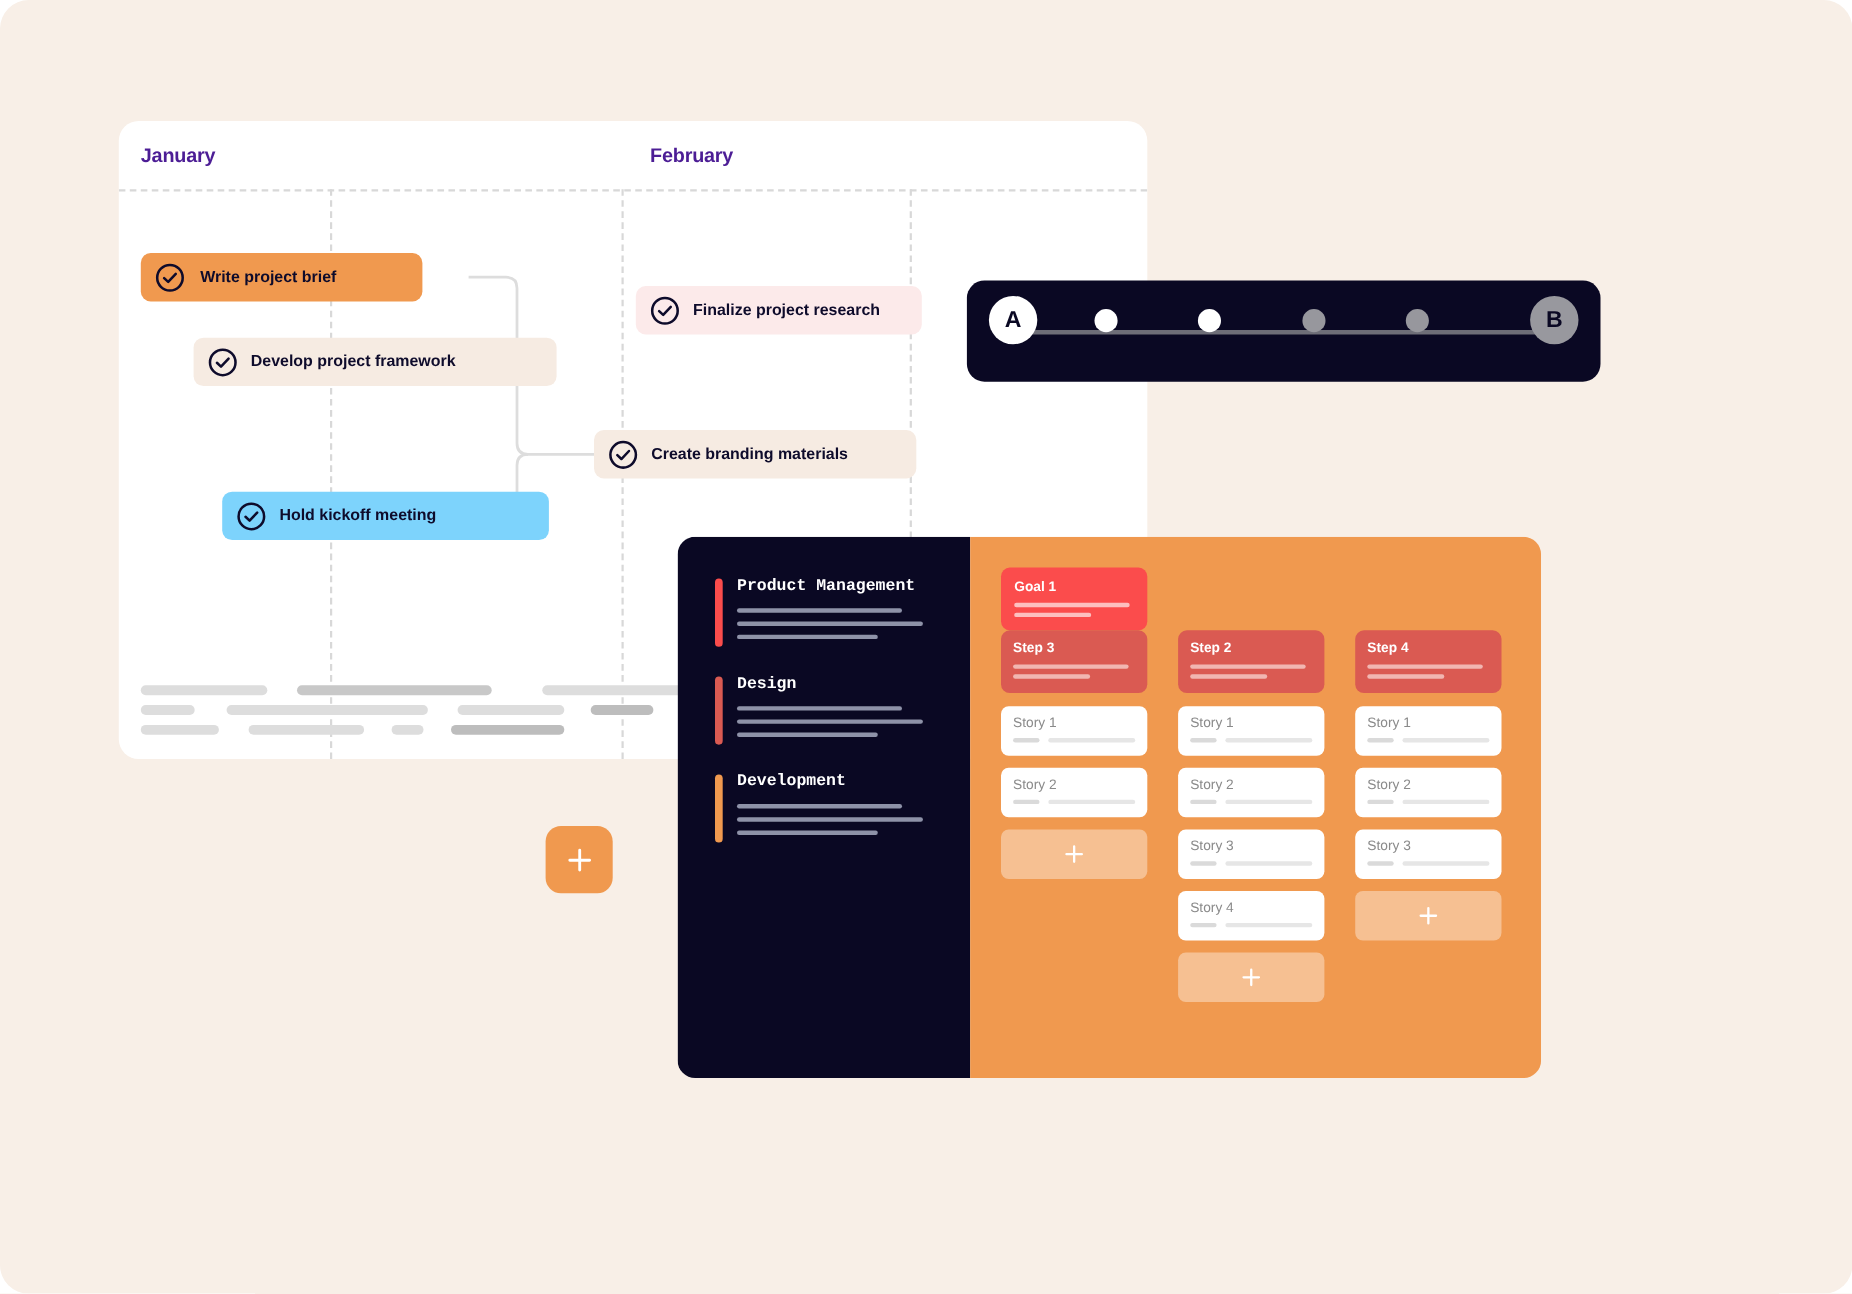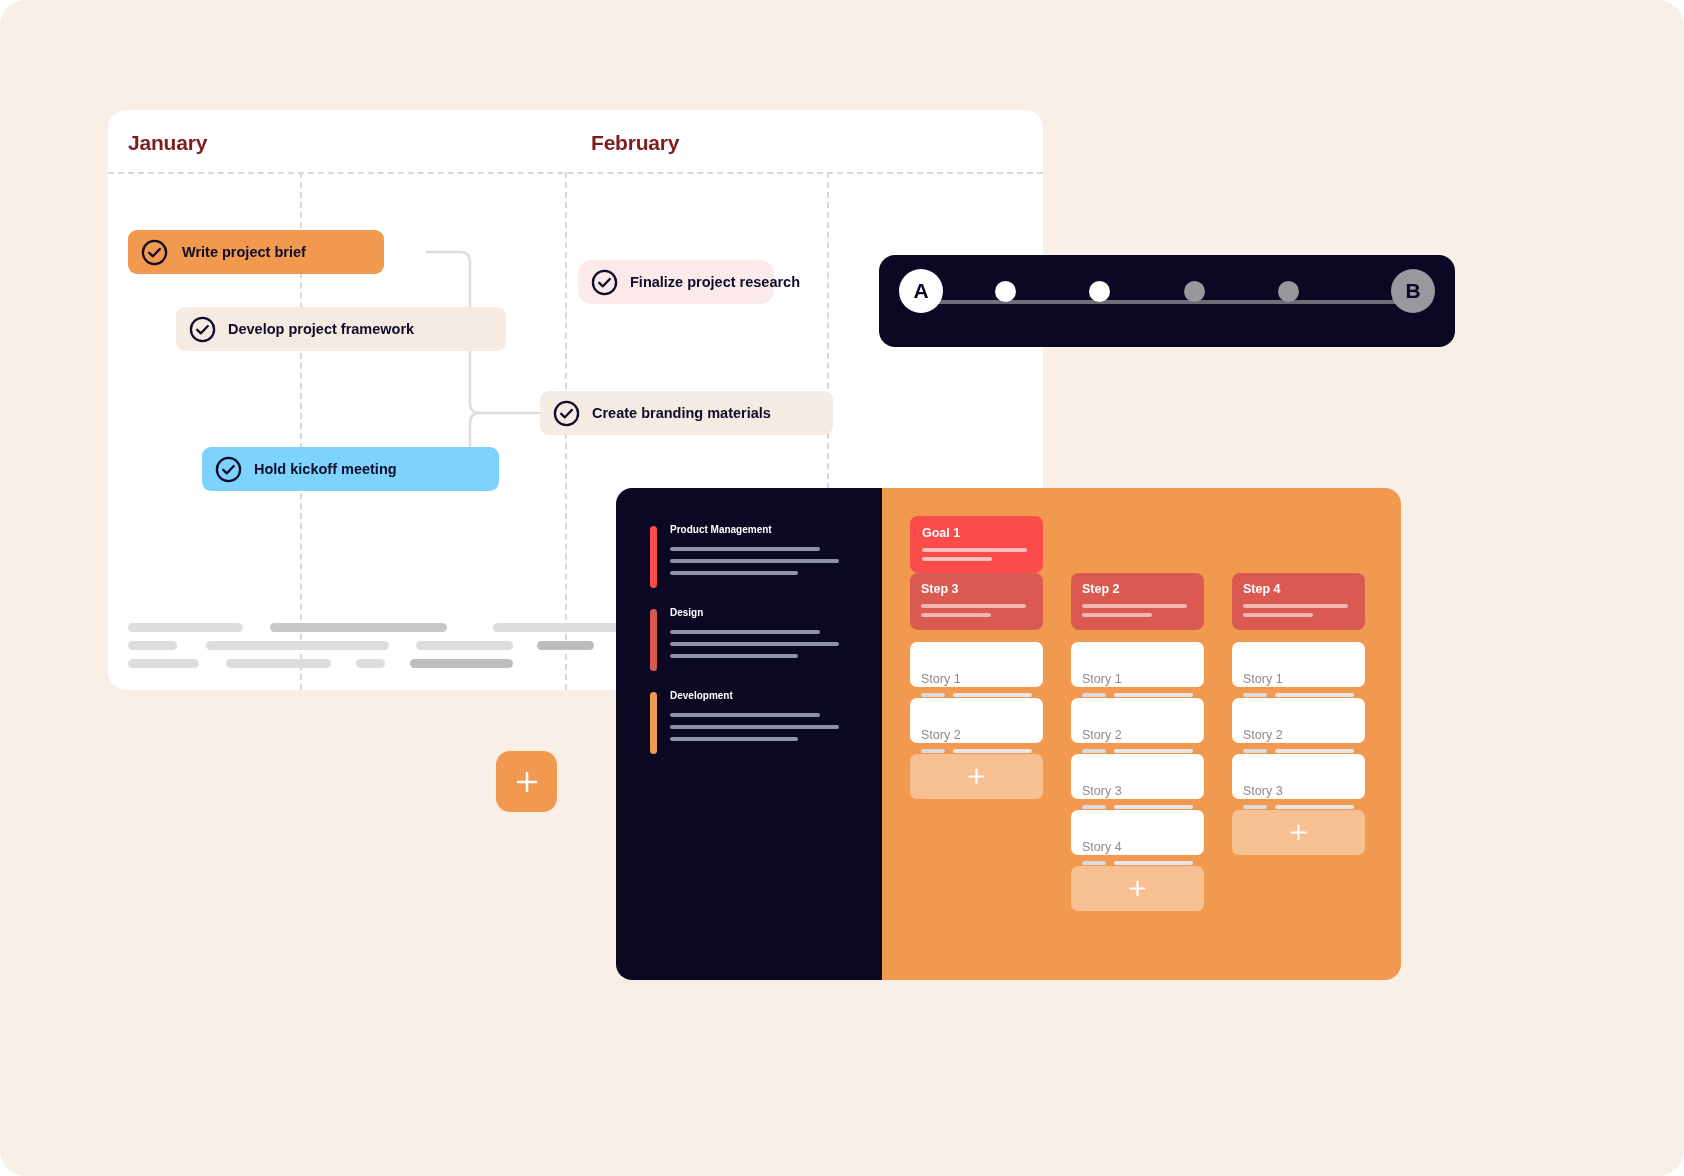--- a/index.html
+++ b/index.html
@@ -27,23 +27,23 @@
     top: 110px;
     width: 935px;
     height: 580px;
     background: #FFFFFF;
     border-radius: 18px;
     overflow: hidden;
   }
 
   .month-label {
     position: absolute;
-    font-size: 21px;
+    font-size: 18px;
     font-weight: bold;
-    color: #7f1d1d;
+    color: #4c1d95;
     letter-spacing: -0.2px;
   }
   #month-jan { left: 20px; top: 21px; }
   #month-feb { left: 483px; top: 21px; }
 
   
   .h-dash {
     position: absolute;
     left: 0px;
     top: 62px;
@@ -78,21 +78,21 @@
     font-size: 14.5px;
     font-weight: bold;
     color: #0E0B2B;
     white-space: nowrap;
   }
   .check-ic { flex: 0 0 auto; display: block; }
 
   #task-brief      { left: 20px;  top: 120px; width: 256px; background: #F0994F; }
   #task-framework  { left: 68px;  top: 197px; width: 330px; background: #F6EBE2; }
   #task-kickoff    { left: 48px;  top: 337px; width: 297px; background: #7dd3fc; margin-left: 46px; }
-  #task-research   { left: 470px; top: 150px; width: 196px; background: #FCEAEA; border-radius: 14px; }
+  #task-research   { left: 470px; top: 150px; width: 260px; background: #FCEAEA; }
   #task-branding   { left: 432px; top: 281px; width: 293px; background: #F6EBE2; }
 
   #task-brief      .label { margin-left: 2px; }
 
   
   #connectors { position: absolute; left: 0; top: 0; width: 935px; height: 580px; }
 
   
   .sk { position: absolute; height: 9px; border-radius: 5px; }
   .sk.l { background: #DDDDDD; }
@@ -176,25 +176,26 @@
     flex: 0 0 auto;
   }
   .sb-section { position: relative; margin-bottom: 32px; padding-left: 20px; }
   .sb-bar {
     position: absolute;
     left: 0; top: 2px;
     width: 7px; height: 62px;
     border-radius: 4px;
   }
   .sb-title {
-    font-size: 10px;
+    font-size: 15px;
     font-weight: bold;
     color: #FFFFFF;
     margin-bottom: 12px;
     white-space: nowrap;
+    font-family: Liberation Mono, monospace;
   }
   .sb-line { height: 4px; border-radius: 2px; background: #8E92A8; margin-bottom: 8px; }
 
   #board-main {
     flex: 1 1 auto;
     background: #F0994F;
     padding: 28px 28px 0 28px;
   }
   #goal-card {
     width: 133px;
@@ -233,21 +234,20 @@
     height: 45px;
     background: #FFFFFF;
     border-radius: 7px;
     padding: 8px 11px 0 11px;
     margin-bottom: 11px;
   }
   .story-card .st-title {
     font-size: 12.5px;
     color: #8A8A8A;
     margin-bottom: 7px;
-    margin-top: 22px;
   }
   .st-lines { display: flex; gap: 8px; align-items: center; }
   .st-lines .a { width: 24px; height: 4px; border-radius: 2px; background: #DADADA; }
   .st-lines .b { flex: 1; height: 4px; border-radius: 2px; background: #E6E6E6; }
 
   .add-card {
     height: 45px;
     background: rgba(255,255,255,0.38);
     border-radius: 7px;
     display: flex;

